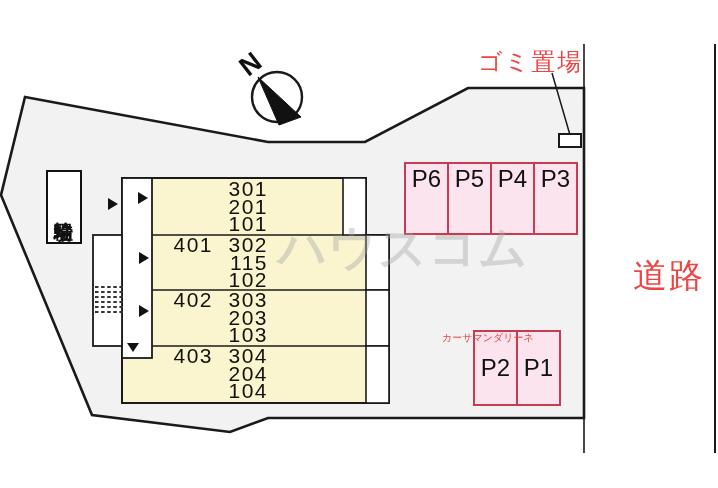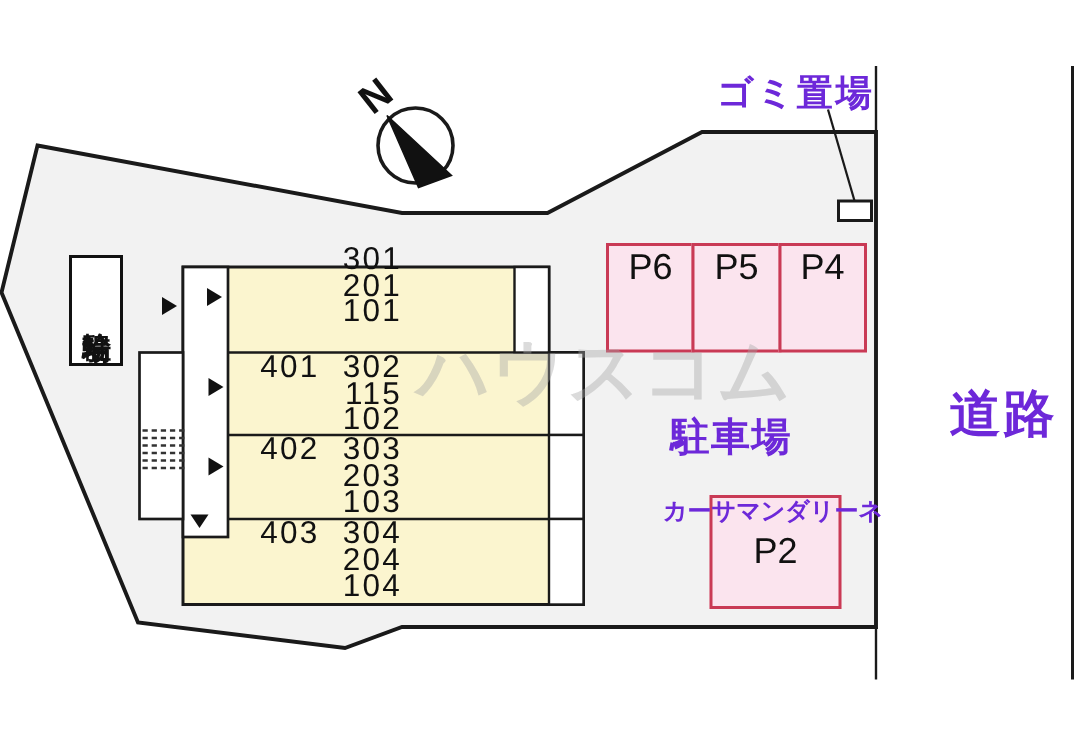--- a/index.html
+++ b/index.html
@@ -1,21 +1,21 @@
 <!DOCTYPE html>
 <html><head>
 <meta charset="utf-8">
 <style>
   html,body{margin:0;padding:0;background:#fff;}
   #stage{
     position:relative;width:718px;height:488px;background:#ffffff;overflow:hidden;
     font-family:"Liberation Sans","DejaVu Sans",sans-serif;color:#111;
   }
   #bg{position:absolute;left:0;top:0;z-index:0;}
-  .jp{font-weight:bold;position:absolute;color:#6d28d9;white-space:nowrap;z-index:5;}
+  .jp{font-weight:normal;position:absolute;color:#ef4444;white-space:nowrap;z-index:5;}
   .watermark{
     position:absolute;left:278px;top:216px;z-index:4;
     font-size:48px;font-weight:bold;letter-spacing:1px;
     color:rgba(165,165,165,0.40);white-space:nowrap;pointer-events:none;
   }
   
   .pgroup{position:absolute;display:flex;z-index:3;box-sizing:border-box;}
   .pgroup .stall{
     flex:1;border:2px solid #c93a55;background:#fbe4ee;box-sizing:border-box;
     display:flex;justify-content:center;font-size:24px;color:#111;
@@ -38,21 +38,21 @@
   
   .u-stack,.f4{
     position:absolute;z-index:5;font-size:21px;line-height:17.5px;
     letter-spacing:1.5px;text-align:right;color:#111;white-space:pre-line;
   }
   .u-stack{left:222px;width:46px;}
   .f4{left:170px;width:43px;}
   #lbl-garbage{left:478px;top:46px;font-size:24px;letter-spacing:2px;}
   #lbl-parking{left:447px;top:274px;font-size:26px;letter-spacing:1px;}
   #lbl-road{left:633px;top:253px;font-size:34px;letter-spacing:2px;}
-  #lbl-name{left:442px;top:331px;font-size:16px;z-index:6;letter-spacing:0px;}
+  #lbl-name{left:442px;top:331px;font-size:10px;z-index:6;letter-spacing:0px;}
   #lbl-north{
     position:absolute;left:241px;top:49px;z-index:5;font-size:27px;font-weight:bold;
     transform:rotate(-38deg);
   }
 </style>
 </head>
 <body>
 
 <div id="stage">
 
@@ -102,38 +102,43 @@
   <div id="p-upper" class="pgroup">
     <div class="stall">
         <span>P6</span>
       </div>
     <div class="stall">
         <span>P5</span>
       </div>
     <div class="stall">
         <span>P4</span>
       </div>
+    <div class="stall">
+        <span>P3</span>
+      </div>
   </div>
   <div id="p-lower" class="pgroup">
     <div class="stall">
         <span>P2</span>
+      </div>
+    <div class="stall">
+        <span>P1</span>
       </div>
   </div>
 
   <div id="bike-box">
     <span>駐輪場</span>
   </div>
 
   <div id="lbl-garbage" class="jp">ゴミ置場</div>
-  <div id="lbl-parking" class="jp">駐車場</div>
   <div id="lbl-road" class="jp">道路</div>
   <div id="lbl-name" class="jp">カーサマンダリーネ</div>
   <div id="lbl-north">N</div>
 
-  <div class="u-stack" style="top:164px">301
+  <div class="u-stack" style="top:180px">301
 201
 101</div>
   <div class="f4" style="top:236px">401</div>
   <div class="u-stack" style="top:236px">302
 115
 102</div>
   <div class="f4" style="top:291px">402</div>
   <div class="u-stack" style="top:291px">303
 203
 103</div>

